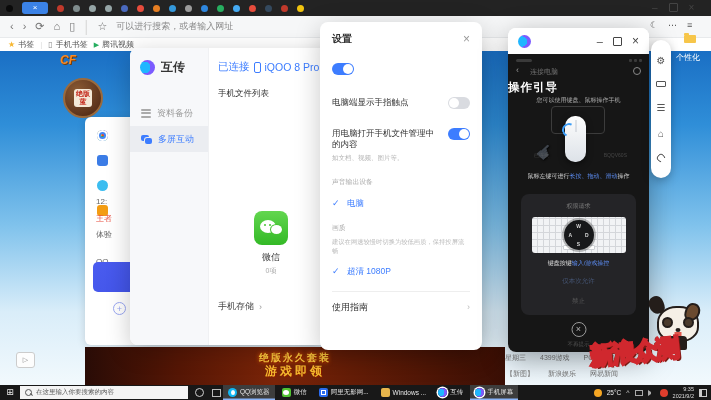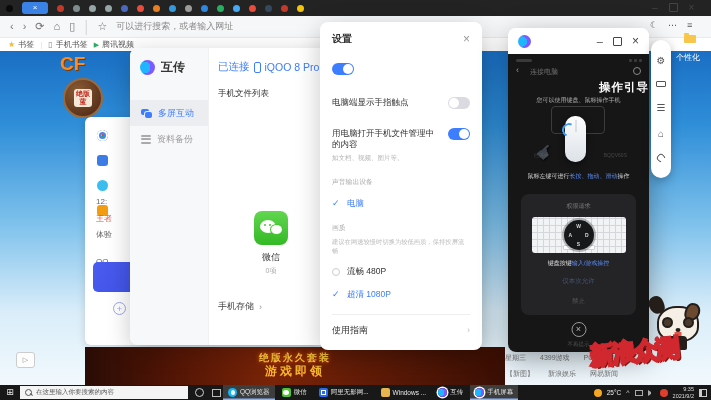--- a/index.html
+++ b/index.html
@@ -14,21 +14,21 @@
   .toolbar{position:absolute;left:0;top:16px;width:711px;height:22px;background:#f6f7f8;display:flex;align-items:center;gap:9px;padding-left:10px;box-sizing:border-box;border-bottom:1px solid #e8eaec}
   .tbic{color:#777;font-size:11px;line-height:1}
   .addr{color:#8a8a8a;font-size:9px}
   .bookmarks{position:absolute;left:0;top:38px;width:711px;height:13px;background:#fff;display:flex;align-items:center;gap:6px;padding-left:8px;font-size:8px;color:#555}
   .bm{display:flex;align-items:center;gap:3px}
   .sep{color:#ddd}
 
   
   .page{position:absolute;left:0;top:51px;width:711px;height:334px;overflow:hidden;
     background:linear-gradient(180deg,#1a6fc4 0%,#2f8ed8 22%,#7fc2ec 52%,#d9edf9 78%,#f2f9fd 100%)}
-  .cf{position:absolute;left:60px;top:2px;font-size:19px;font-weight:bold;color:#ff8a1f;text-shadow:1px 1px 0 #7c3c00}
+  .cf{position:absolute;left:60px;top:2px;font-size:12px;font-weight:bold;font-style:italic;color:#ff8a1f;text-shadow:1px 1px 0 #7c3c00}
   .badge{position:absolute;left:63px;top:27px;width:40px;height:40px;border-radius:50%;
     background:radial-gradient(circle at 35% 30%,#8a5a33,#4a2413);border:2px solid #9a6a3d;box-sizing:border-box;display:flex;align-items:center;justify-content:center}
   .badge-in{background:#f4e9d8;border-radius:3px;padding:1px 2px;color:#c42a1d;font-size:7px;font-weight:bold;text-align:center;line-height:1.1}
   .card{position:absolute;left:85px;top:66px;width:233px;height:228px;background:#fff;border-radius:6px;box-shadow:0 2px 8px rgba(0,0,0,.15)}
   .cicon{position:absolute;left:12px;width:11px;height:11px;border-radius:3px}
   .ic-chrome{border-radius:50%;background:conic-gradient(#ea4335 0 33%,#34a853 33% 66%,#fbbc05 66% 100%);box-shadow:inset 0 0 0 2px #fff, inset 0 0 0 4px #4285f4}
   .ctxt{position:absolute;left:11px;font-size:8px;color:#666;white-space:nowrap}
   .banner{position:absolute;left:8px;top:145px;width:92px;height:30px;border-radius:5px;background:linear-gradient(135deg,#4a5cf0,#3b4de0);display:flex;align-items:center;justify-content:center}
   .zig{width:16px;height:10px;position:relative}
   .zig i{position:absolute;background:#fff;width:9px;height:2.5px;border-radius:2px}
@@ -113,21 +113,21 @@
   .p-min{font-size:11px;line-height:1}
   .p-x{font-size:12px;line-height:1}
   .p-screen{position:relative;height:298px;background:#161616;border-radius:0 0 8px 8px;overflow:hidden}
   .sb-l{position:absolute;left:8px;top:5px;width:16px;height:3px;background:#3a3a3a;border-radius:2px}
   .sb-r{position:absolute;right:7px;top:5px;display:flex;gap:2px}
   .sb-r i{width:3px;height:3px;background:#3a3a3a;border-radius:1px}
   .p-head{position:absolute;left:0;top:13px;width:100%;height:10px}
   .p-back{position:absolute;left:8px;top:-1px;color:#999;font-size:9px;line-height:1}
   .p-htitle{position:absolute;left:22px;top:0;color:#8f8f8f;font-size:7px;opacity:.75}
   .p-ring{position:absolute;right:8px;top:0;width:8px;height:8px;border:1px solid #888;border-radius:50%;box-sizing:border-box}
-  .g-title{position:absolute;left:0;top:26px;width:100%;text-align:right;color:#fff;font-size:11.5px;font-weight:bold;letter-spacing:1px}
+  .g-title{position:absolute;left:0;top:26px;width:100%;text-align:left;color:#fff;font-size:11.5px;font-weight:bold;letter-spacing:1px}
   .g-sub{position:absolute;left:0;top:42px;width:100%;text-align:center;color:#b0b0b0;font-size:6px}
   .kb-outline{position:absolute;left:43px;top:52px;width:52px;height:26px;border:1px solid #3c3c3c;border-radius:4px}
   .mouse{position:absolute;left:57px;top:62px;width:21px;height:46px;background:linear-gradient(180deg,#fdfdfd,#dde2e8);border-radius:10px;box-shadow:0 2px 6px rgba(0,0,0,.5)}
   .mouse::before{content:"";position:absolute;left:50%;top:4px;width:1px;height:12px;background:#c3c8cf;transform:translateX(-50%)}
   .wheel{position:absolute;left:-3px;top:7px;width:10px;height:10px;border:2px solid transparent;border-left-color:#3d9df6;border-top-color:#3d9df6;border-radius:50%;transform:rotate(-20deg)}
   .hand{position:absolute;left:28px;top:86px;color:#3f454d;font-size:20px;transform:rotate(-42deg);text-shadow:0 1px 2px #000}
   .bgl{position:absolute;left:26px;top:98px;color:#6a6a6a;font-size:5px;opacity:.55}
   .bgr{position:absolute;right:22px;top:98px;color:#6a6a6a;font-size:5px;opacity:.55}
   .m-cap{position:absolute;left:0;top:118px;width:100%;text-align:center;font-size:6px;color:#d8d8d8}
   .hl{color:#5d8ef5}
@@ -306,34 +306,34 @@
     <div class="folder"></div>
   </div>
 
   <div class="hz">
     <div class="hz-side">
       <div class="hz-logo-row">
         <span class="hzlogo"></span>
         <span class="hz-name">互传</span>
       </div>
       <div class="hz-nav">
+        <div class="hz-item">
+          <span class="ic-backup">
+              <i></i>
+              <i></i>
+              <i></i>
+            </span>
+          <span>资料备份</span>
+        </div>
         <div class="hz-item active">
           <span class="ic-multiscreen">
               <i></i>
               <i></i>
             </span>
           <span>多屏互动</span>
-        </div>
-        <div class="hz-item">
-          <span class="ic-backup">
-              <i></i>
-              <i></i>
-              <i></i>
-            </span>
-          <span>资料备份</span>
         </div>
       </div>
     </div>
     <div class="hz-main">
       <div class="hz-status">
         <span>已连接</span>
         <span class="ic-phone"></span>
         <span>iQOO 8 Pro</span>
       </div>
       <div class="hz-listtitle">手机文件列表</div>
@@ -373,24 +373,20 @@
       </span>
       <span class="tg"></span>
     </div>
     <div class="st-sec">声音输出设备</div>
     <div class="opt sel">
       <span class="ck">✓</span>
       <span>电脑</span>
     </div>
     <div class="st-sec" style="margin-top:13px">画质</div>
     <div class="st-hint">建议在网速较慢时切换为较低画质，保持投屏流畅</div>
-    <div class="opt">
-      <span class="radio"></span>
-      <span>流畅 480P</span>
-    </div>
     <div class="opt sel">
       <span class="ck">✓</span>
       <span>超清 1080P</span>
     </div>
     <div class="st-div"></div>
     <div class="st-guide">
       <span>使用指南</span>
       <span class="chev">›</span>
     </div>
   </div>

